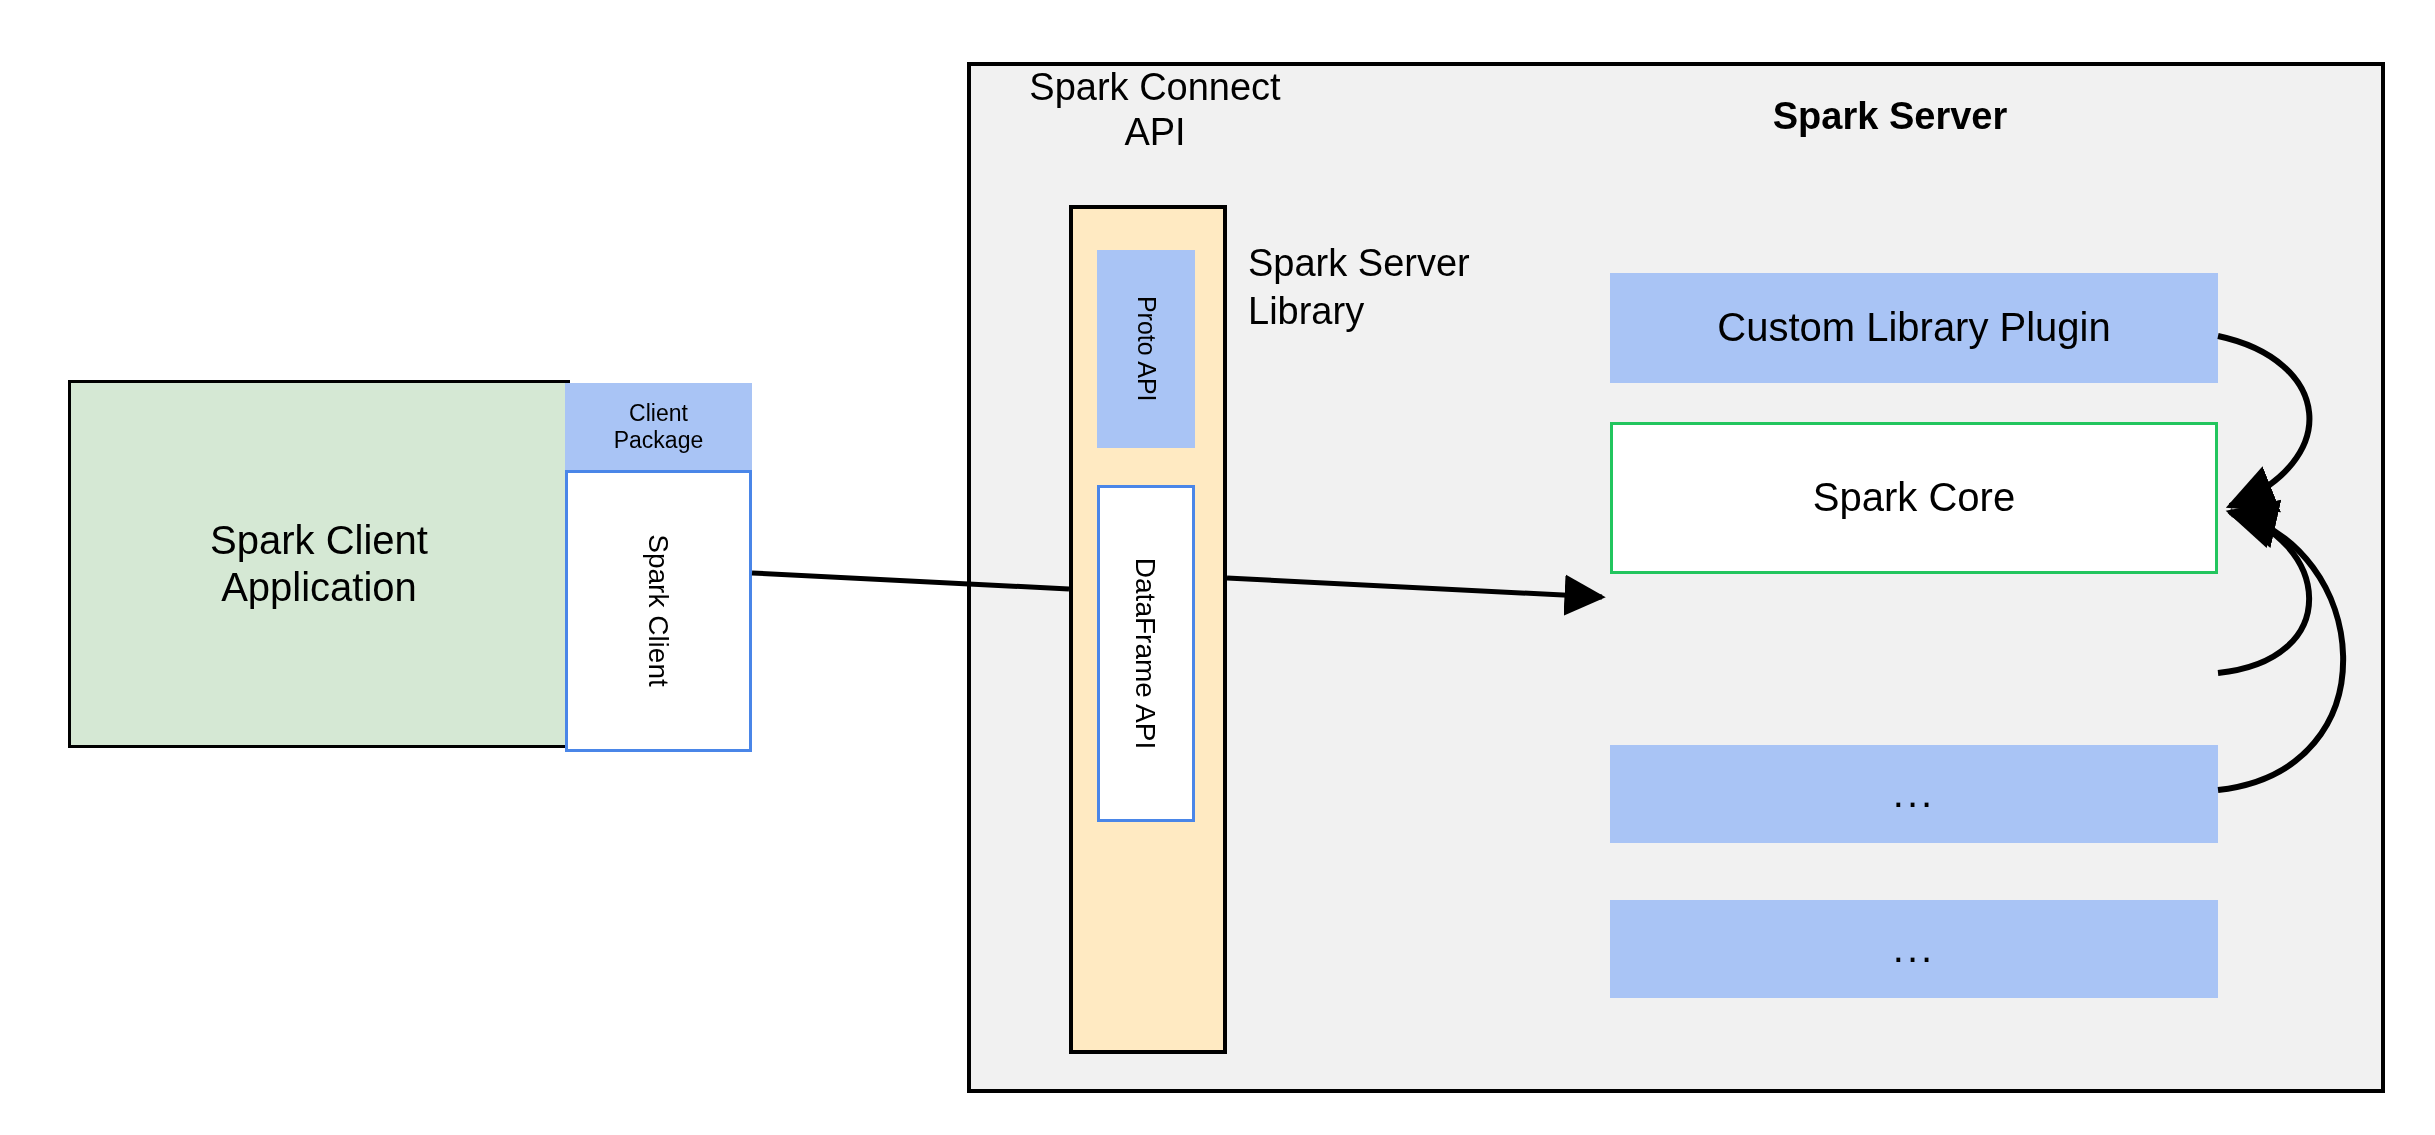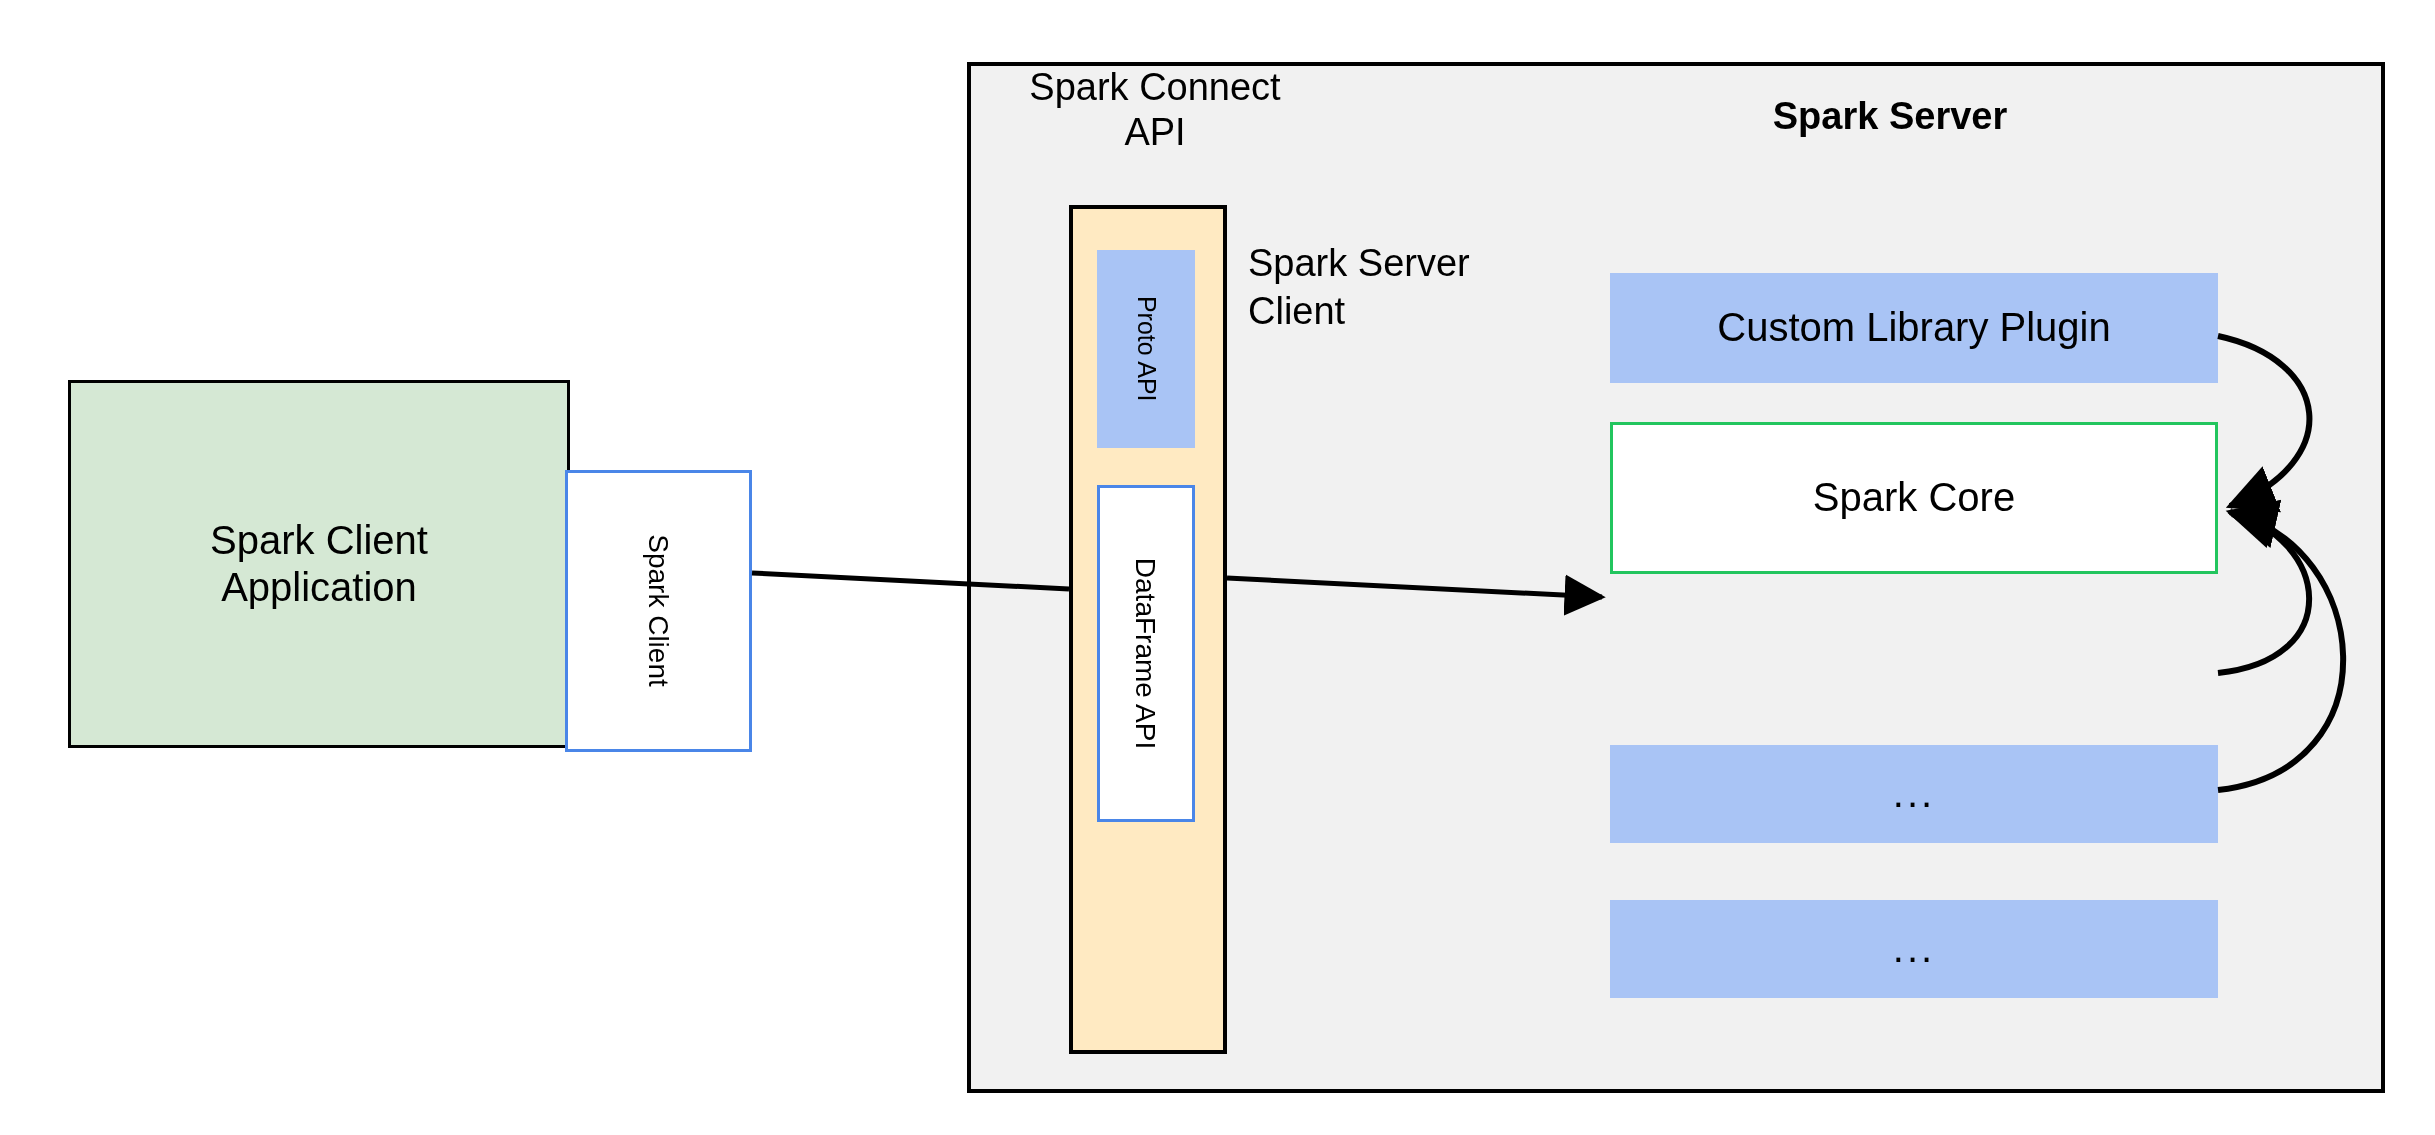--- a/index.html
+++ b/index.html
@@ -113,21 +113,21 @@
 
   <div class="box ctr" id="spark-connect-label">
     <span>Spark Connect</span>
     <span>API</span>
   </div>
 
   <div class="box ctr" id="spark-server-title">Spark Server</div>
 
   <div class="box ctr" id="server-library-label">
     <span>Spark Server</span>
-    <span>Client</span>
+    <span>Library</span>
   </div>
 
   <div class="box" id="api-column"></div>
 
   <div class="box ctr rot-cw" id="proto-api">
     <span>Proto API</span>
   </div>
 
   <div class="box ctr rot-cw" id="dataframe-api">
     <span>DataFrame API</span>
@@ -141,20 +141,26 @@
 
   <div class="box ctr srv-blue" id="etc-2">...</div>
 
   <div class="box ctr" id="client-app">
     <div>
       <div>Spark Client</div>
       <div>Application</div>
     </div>
   </div>
 
+  <div class="box ctr" id="client-package">
+    <div>
+      <div>Client</div>
+      <div>Package</div>
+    </div>
+  </div>
 
   <div class="box ctr rot-cw" id="spark-client">
     <span>Spark Client</span>
   </div>
 
   <svg id="connectors" viewBox="0 0 2435 1135" xmlns="http://www.w3.org/2000/svg">
     <defs>
       <marker id="arrow" viewBox="0 0 12 12" refX="10" refY="6" markerWidth="9" markerHeight="9" orient="auto-start-reverse">
         <path d="M 0 0.5 L 11 6 L 0 11.5 z" fill="#000000"></path>
       </marker>

